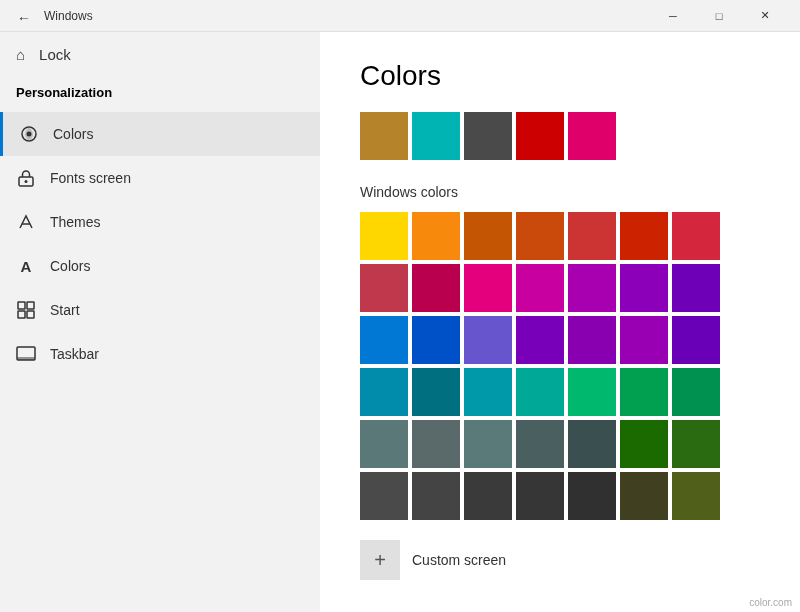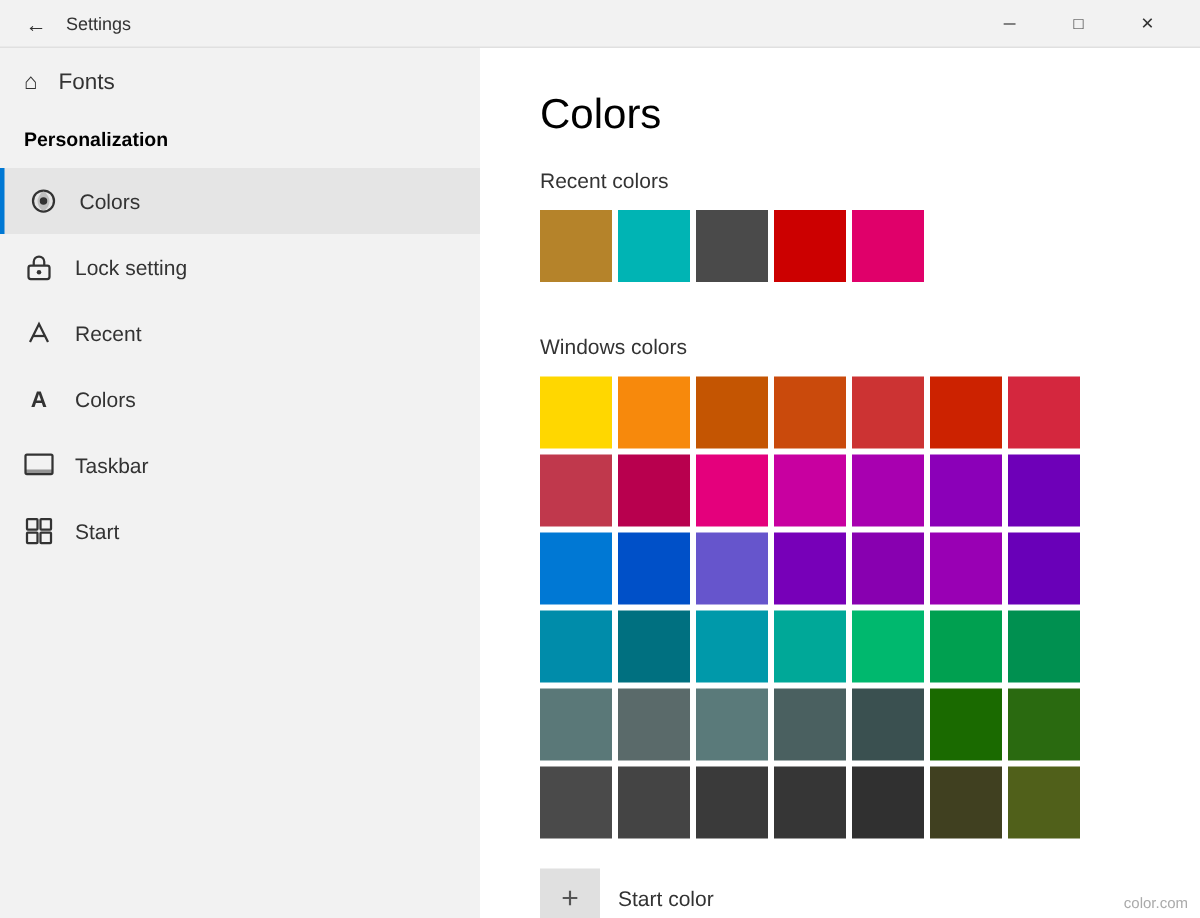--- a/index.html
+++ b/index.html
@@ -145,21 +145,21 @@
       gap: 4px;
       margin-bottom: 4px;
     }
     .color-swatch {
       width: 48px;
       height: 48px;
       cursor: pointer;
       flex-shrink: 0;
     }
     .windows-colors-section {
-      margin-top: 35px;
+      margin-top: 24px;
     }
     .custom-color-row {
       display: flex;
       align-items: center;
       gap: 12px;
       margin-top: 20px;
       cursor: pointer;
     }
     .custom-color-plus {
       width: 40px;
@@ -181,35 +181,35 @@
       right: 8px;
       font-size: 10px;
       color: #aaa;
     }
   </style>
 </head>
 <body>
 
 <div class="title-bar">
   <div class="title-bar-back">←</div>
-  <span class="title-bar-title">Settings</span>
+  <span class="title-bar-title">Windows</span>
   <div class="title-bar-controls">
     <div class="title-bar-btn">─</div>
     <div class="title-bar-btn">□</div>
     <div class="title-bar-btn close">✕</div>
   </div>
 </div>
 
 <div class="main-container">
 
   <div class="sidebar">
 
     <div class="sidebar-home">
       <span>⌂</span>
-      <span>Fonts</span>
+      <span>Lock</span>
     </div>
 
 
     <div class="sidebar-section-title">Personalization</div>
 
 
     <div class="sidebar-item active">
       <span class="sidebar-item-icon">
         <svg width="20" height="20" viewBox="0 0 20 20">
           <circle cx="10" cy="10" r="7" fill="none" stroke="#333" stroke-width="1.5"></circle>
@@ -221,66 +221,65 @@
     </div>
 
     <div class="sidebar-item">
       <span class="sidebar-item-icon">
         <svg width="20" height="20" viewBox="0 0 20 20" fill="none">
           <rect x="3" y="9" width="14" height="9" rx="1.5" stroke="#333" stroke-width="1.5"></rect>
           <path d="M6.5 9V6.5a3.5 3.5 0 0 1 7 0V9" stroke="#333" stroke-width="1.5"></path>
           <circle cx="10" cy="13.5" r="1.5" fill="#333"></circle>
         </svg>
       </span>
-      <span>Lock setting</span>
+      <span>Fonts screen</span>
     </div>
 
     <div class="sidebar-item">
       <span class="sidebar-item-icon">
         <svg width="20" height="20" viewBox="0 0 20 20" fill="none">
           <path d="M4 16 L10 4 L16 16" stroke="#333" stroke-width="1.5"></path>
           <line x1="6" y1="12" x2="14" y2="12" stroke="#333" stroke-width="1.5"></line>
         </svg>
       </span>
-      <span>Recent</span>
+      <span>Themes</span>
     </div>
 
     <div class="sidebar-item">
       <span class="sidebar-item-icon" style="font-weight:700;font-size:15px;color:#333">A</span>
       <span>Colors</span>
-    </div>
-
-    <div class="sidebar-item">
-      <span class="sidebar-item-icon">
-        <svg width="20" height="20" viewBox="0 0 20 20" fill="none">
-          <rect x="1" y="3" width="18" height="13" rx="1" stroke="#333" stroke-width="1.5"></rect>
-          <rect x="1" y="13" width="18" height="3" rx="0.5" fill="#333" opacity="0.5"></rect>
-        </svg>
-      </span>
-      <span>Taskbar</span>
     </div>
 
     <div class="sidebar-item">
       <span class="sidebar-item-icon">
         <svg width="20" height="20" viewBox="0 0 20 20" fill="none">
           <rect x="2" y="2" width="7" height="7" rx="0.5" stroke="#333" stroke-width="1.5"></rect>
           <rect x="11" y="2" width="7" height="7" rx="0.5" stroke="#333" stroke-width="1.5"></rect>
           <rect x="2" y="11" width="7" height="7" rx="0.5" stroke="#333" stroke-width="1.5"></rect>
           <rect x="11" y="11" width="7" height="7" rx="0.5" stroke="#333" stroke-width="1.5"></rect>
         </svg>
       </span>
       <span>Start</span>
     </div>
 
+    <div class="sidebar-item">
+      <span class="sidebar-item-icon">
+        <svg width="20" height="20" viewBox="0 0 20 20" fill="none">
+          <rect x="1" y="3" width="18" height="13" rx="1" stroke="#333" stroke-width="1.5"></rect>
+          <rect x="1" y="13" width="18" height="3" rx="0.5" fill="#333" opacity="0.5"></rect>
+        </svg>
+      </span>
+      <span>Taskbar</span>
+    </div>
+
   </div>
 
   <div class="content-area">
     <h1 class="content-title">Colors</h1>
 
-    <div class="section-label">Recent colors</div>
     <div class="color-row" id="recent-colors-row">
         <div class="color-swatch" style="background: rgb(181, 131, 42);"></div>
         <div class="color-swatch" style="background: rgb(0, 180, 180);"></div>
         <div class="color-swatch" style="background: rgb(74, 74, 74);"></div>
         <div class="color-swatch" style="background: rgb(204, 0, 0);"></div>
         <div class="color-swatch" style="background: rgb(224, 0, 106);"></div>
       </div>
 
     <div class="windows-colors-section">
       <div class="section-label">Windows colors</div>
@@ -337,19 +336,19 @@
             <div class="color-swatch" style="background: rgb(54, 54, 54);"></div>
             <div class="color-swatch" style="background: rgb(48, 48, 48);"></div>
             <div class="color-swatch" style="background: rgb(64, 64, 32);"></div>
             <div class="color-swatch" style="background: rgb(80, 96, 26);"></div>
           </div>
         </div>
     </div>
 
     <div class="custom-color-row">
       <div class="custom-color-plus">+</div>
-      <span class="custom-color-label">Start color</span>
+      <span class="custom-color-label">Custom screen</span>
     </div>
   </div>
 
 </div>
 
 <div class="watermark">color.com</div>
 
 </body></html>

